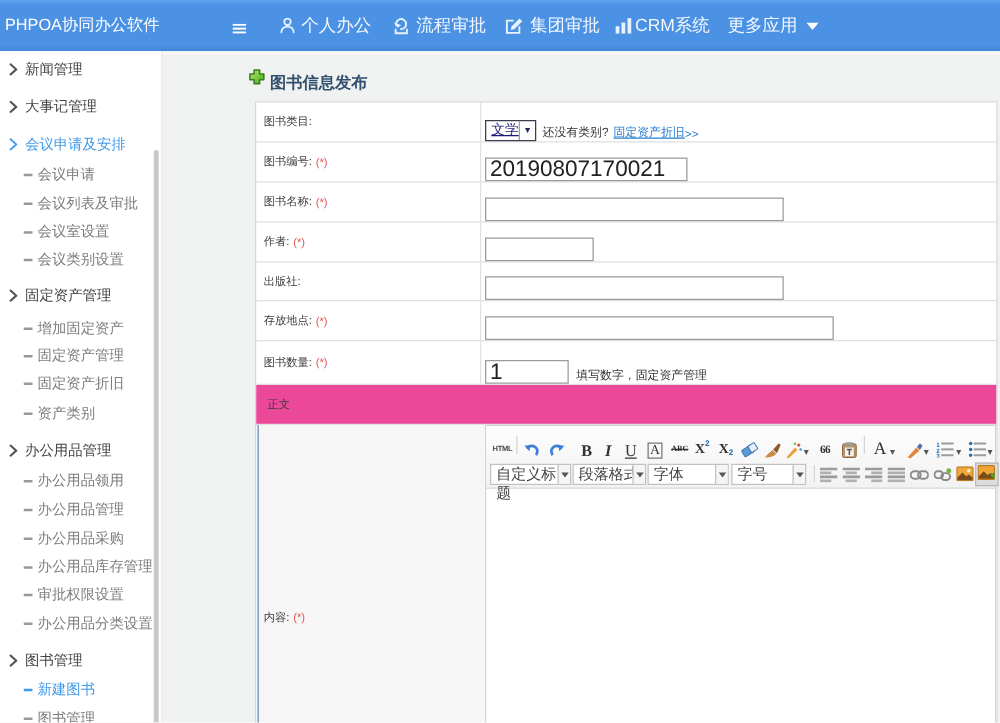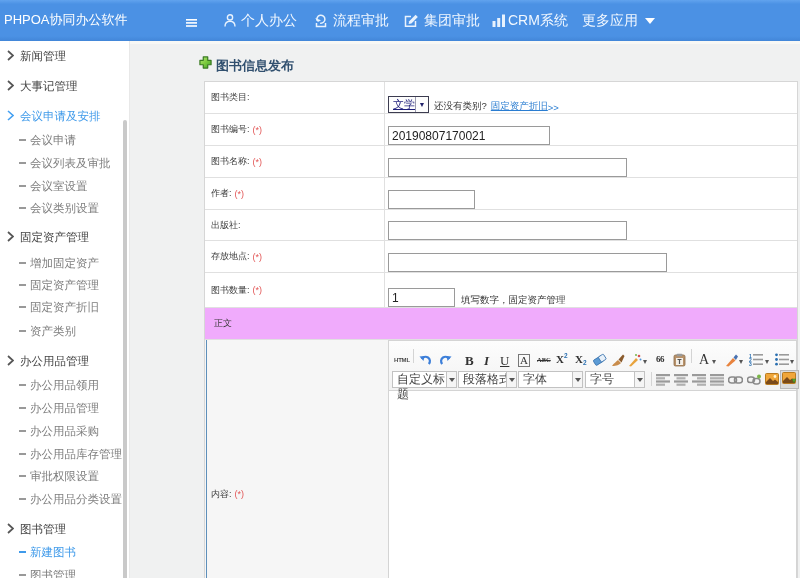--- a/index.html
+++ b/index.html
@@ -30,22 +30,22 @@
 
 #ctitle { position:absolute; left:216px; top:57px; font-size:13px; font-weight:bold; color:#31506f; }
 
 
 #ftable { position:absolute; left:204px; top:81px; width:594px; background:#fff; border:1px solid #d6d6d6; }
 .frow { position:relative; border-bottom:1px solid #e0e0e0; width:100%; }
 .flabel { position:absolute; left:6px; top:0; height:100%; font-size:9px; color:#3c3c3c; display:flex; align-items:center; }
 .flabel .req { color:#e25555; margin-left:3px; font-size:9px; }
 .fval { position:absolute; left:184px; top:0; height:100%; display:flex; align-items:flex-end; font-size:9.5px; color:#333; }
 .colsep { position:absolute; left:179px; top:0; bottom:0; width:1px; background:#e0e0e0; }
-input.fi { border:1px solid #9a9a9a; height:19px; font-size:12px; font-family:"Liberation Sans",sans-serif; padding:0 3px; color:#222; }
-.sechead { background:#f0abfc; font-size:9.5px; color:#333; }
+input.fi { border:1px solid #9a9a9a; height:19px; font-size:18px; font-family:"Liberation Sans",sans-serif; padding:0 3px; color:#222; }
+.sechead { background:#ec4899; font-size:9.5px; color:#333; }
 .sechead .flabel { font-weight:normal; }
 
 
 #edwrap { position:absolute; left:388px; top:340px; width:409px; height:242px; border:1px solid #d4d4d4; background:#fff; }
 #toolbar { position:absolute; top:0; left:0; right:0; height:50px; background:linear-gradient(#fdfdfd,#f2f2f2); border-bottom:1px solid #d4d4d4; }
 .tsep { position:absolute; top:8px; width:1px; height:14px; background:#d4d4d4; }
 .ticon { position:absolute; font-size:12px; color:#333; }
 .tdrop { position:absolute; top:30px; height:17px; background:#fff; border:1px solid #c2c2c2; font-size:12px; color:#444; line-height:15px; padding-left:4px; }
 .tdrop .db { position:absolute; right:0; top:0; width:10px; height:15px; border-left:1px solid #c2c2c2; background:#f5f5f5; }
 .tdrop .db:after { content:""; position:absolute; left:2px; top:6px; border:3px solid transparent; border-top:4px solid #555; }

